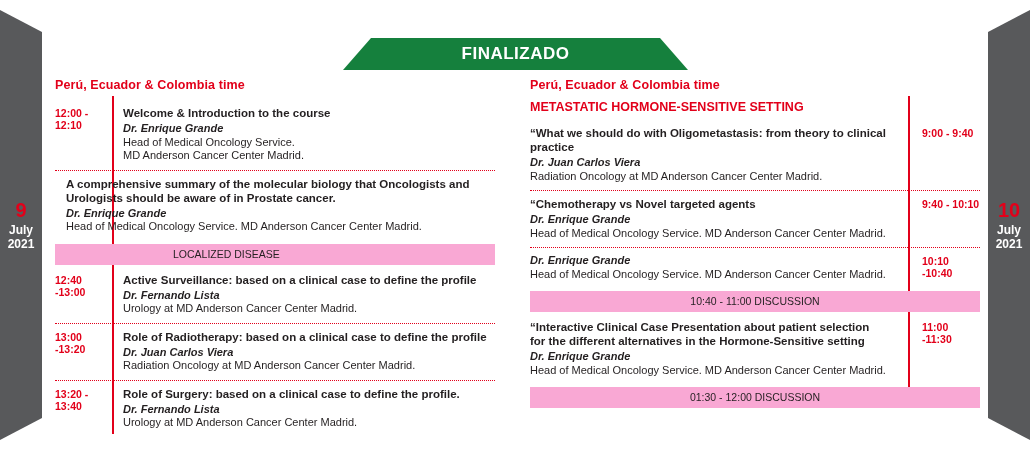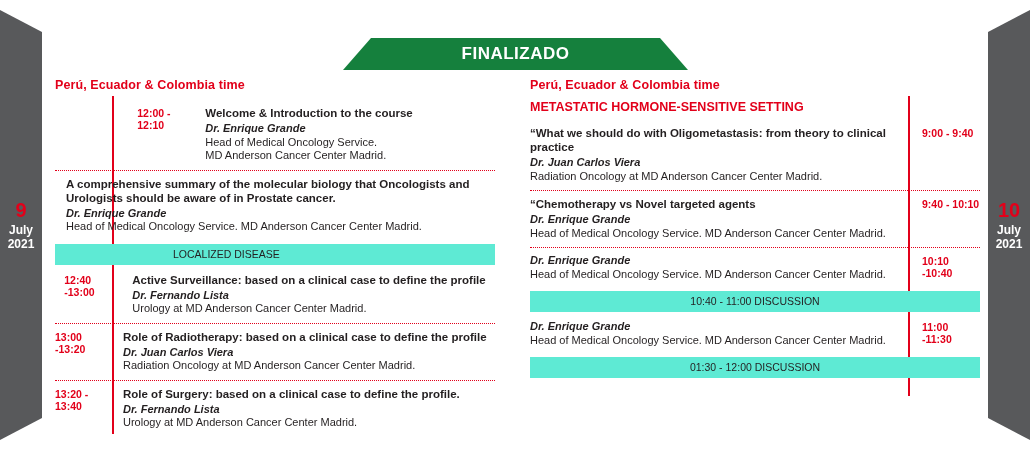--- a/index.html
+++ b/index.html
@@ -56,21 +56,21 @@
   }
   .rail-left  { left:112px; top:96px;  height:338px; }
   .rail-right { left:908px; top:96px;  height:300px; }
 
   
   .row {
     display:flex; position:relative;
     padding:6px 0 7px 0;
     border-top:1px dotted #e2001a;
   }
-  .row.first { border-top:none;justify-content:center; }
+  .row.first { border-top:none; }
   .rows-left .time {
     width:57px; flex:0 0 57px;
     font-size:10.5px; color:#e2001a; font-weight:bold;
     padding-top:1px;
   }
   .rows-left .body { padding-left:11px; }
   .rows-right .time {
     width:66px; flex:0 0 66px;
     font-size:10.5px; color:#e2001a; font-weight:bold;
     padding-top:1px; padding-left:8px; text-align:left;
@@ -82,21 +82,21 @@
   }
   .speaker {
     font-size:11px; font-style:italic; font-weight:bold; line-height:13.5px; margin:0;
   }
   .affil {
     font-size:11px; line-height:13.5px; margin:0;
   }
 
   
   .band {
-    background:#5eead4;
+    background:#f9a8d4;
     font-size:10.5px;
     padding:4px 6px;
     margin:3px 0 2px 0;
     line-height:13px;
   }
   .band.left-band { font-weight:normal; padding-left:118px; }
   .band.center { text-align:center; }
 
   .rows-left { position:relative; }
   .rows-right { position:relative; }
@@ -206,20 +206,21 @@
       </div>
       <div class="time">10:10 -10:40</div>
     </div>
   </div>
 
   <div class="band center">10:40 - 11:00  DISCUSSION</div>
 
   <div class="rows-right">
     <div class="row first">
       <div class="body">
+        <p class="title">“Interactive Clinical Case Presentation about patient selection<br>for the different alternatives in the Hormone-Sensitive setting</p>
         <p class="speaker">Dr. Enrique Grande</p>
         <p class="affil">Head of Medical Oncology Service. MD Anderson Cancer Center Madrid.</p>
       </div>
       <div class="time">11:00 -11:30</div>
     </div>
   </div>
 
   <div class="band center">01:30  - 12:00  DISCUSSION</div>
 </div>
 

